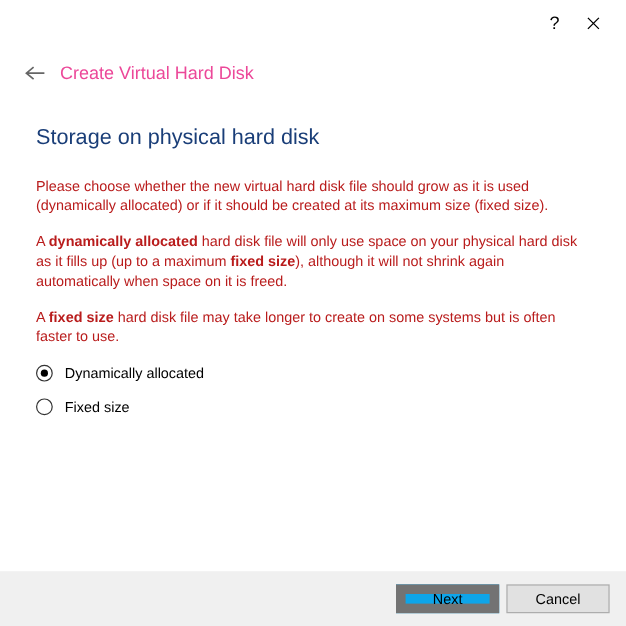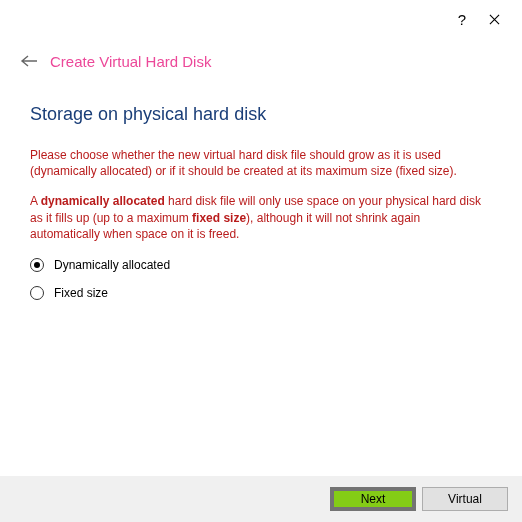--- a/index.html
+++ b/index.html
@@ -113,22 +113,22 @@
       font-size: 12px;
       font-family: inherit;
       background: #e1e1e1;
       border: 1px solid #adadad;
       display: flex;
       align-items: center;
       justify-content: center;
       cursor: default;
     }
     .btn.primary {
-      border: 4px solid #737373;
-      background: #84cc16;
+      border: 8px solid #737373;
+      background: #0ea5e9;
       height: 24px;
     }
     b { font-weight: 700; }
   </style>
 </head>
 <body>
 
 <div class="titlebar">
   <div class="help">?</div>
   <div class="close">
@@ -149,29 +149,32 @@
 
 <div class="content">
   <div class="section-title">Storage on physical hard disk</div>
 
   <p class="para">Please choose whether the new virtual hard disk file should grow as it is used (dynamically allocated) or if it should be created at its maximum size (fixed size).</p>
 
   <p class="para">
     <span>A </span><b>dynamically allocated</b><span> hard disk file will only use space on your physical hard disk as it fills up (up to a maximum </span><b>fixed size</b><span>), although it will not shrink again automatically when space on it is freed.</span>
   </p>
 
+  <p class="para">
+    <span>A </span><b>fixed size</b><span> hard disk file may take longer to create on some systems but is often faster to use.</span>
+  </p>
 
   <div class="radio-group">
     <div class="radio-item">
       <span class="radio-circle selected"></span>
       <span class="radio-label">Dynamically allocated</span>
     </div>
     <div class="radio-item">
       <span class="radio-circle"></span>
       <span class="radio-label">Fixed size</span>
     </div>
   </div>
 </div>
 
 <div class="footer">
   <div class="btn primary">Next</div>
-  <div class="btn">Virtual</div>
+  <div class="btn">Cancel</div>
 </div>
 
 </body></html>

